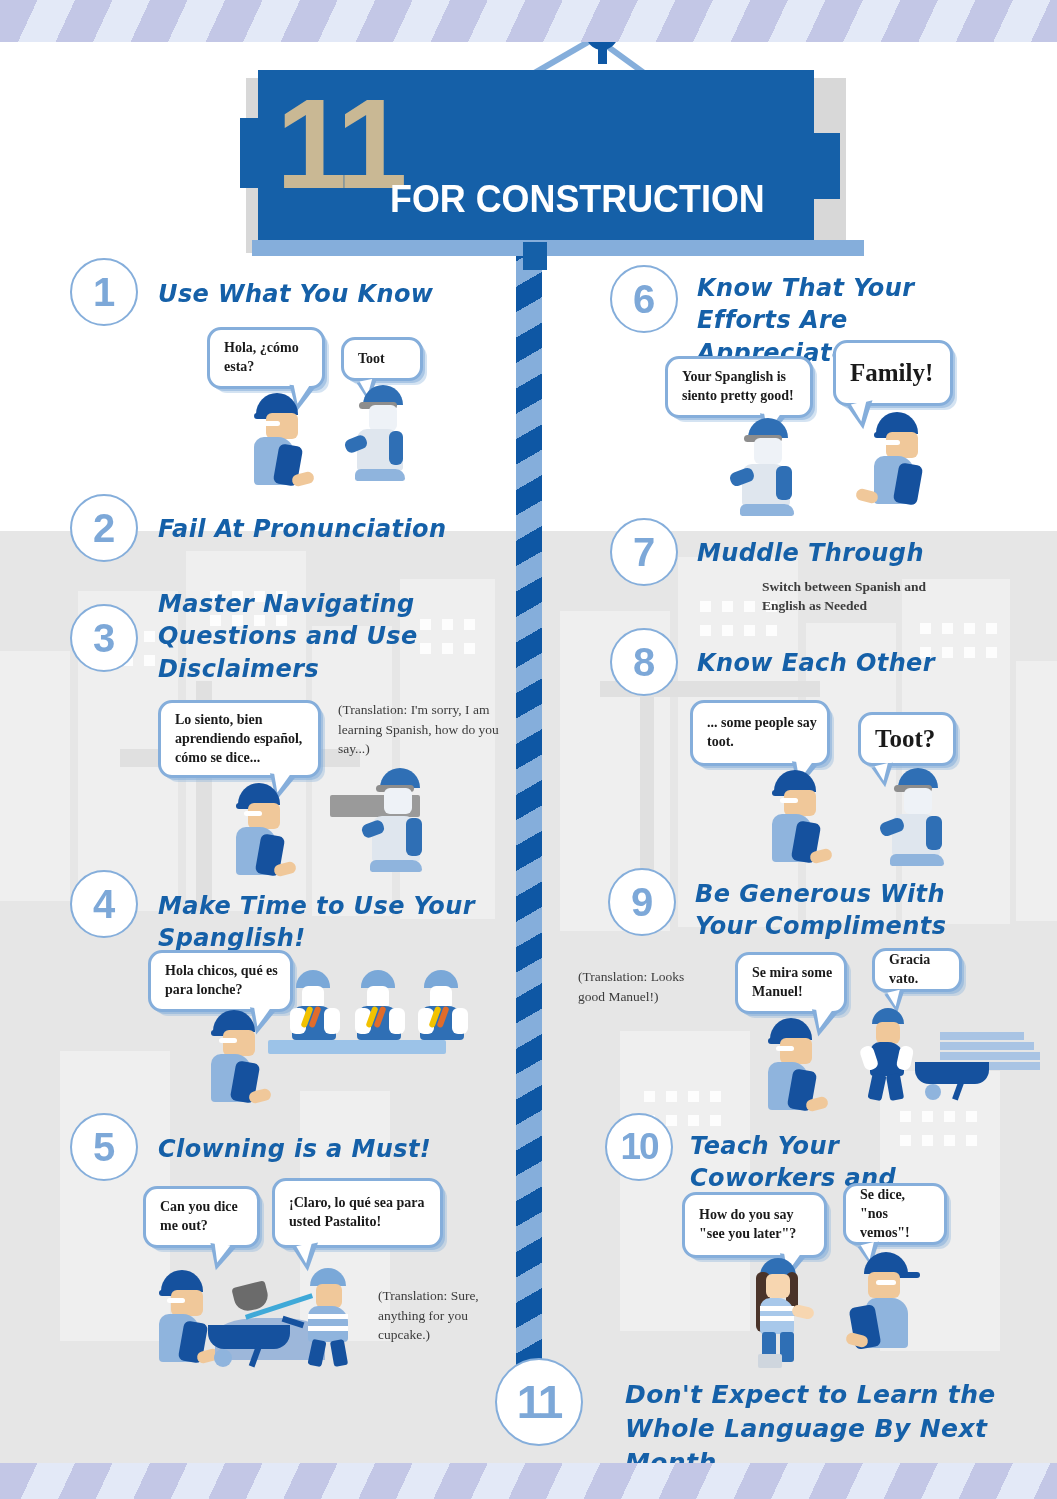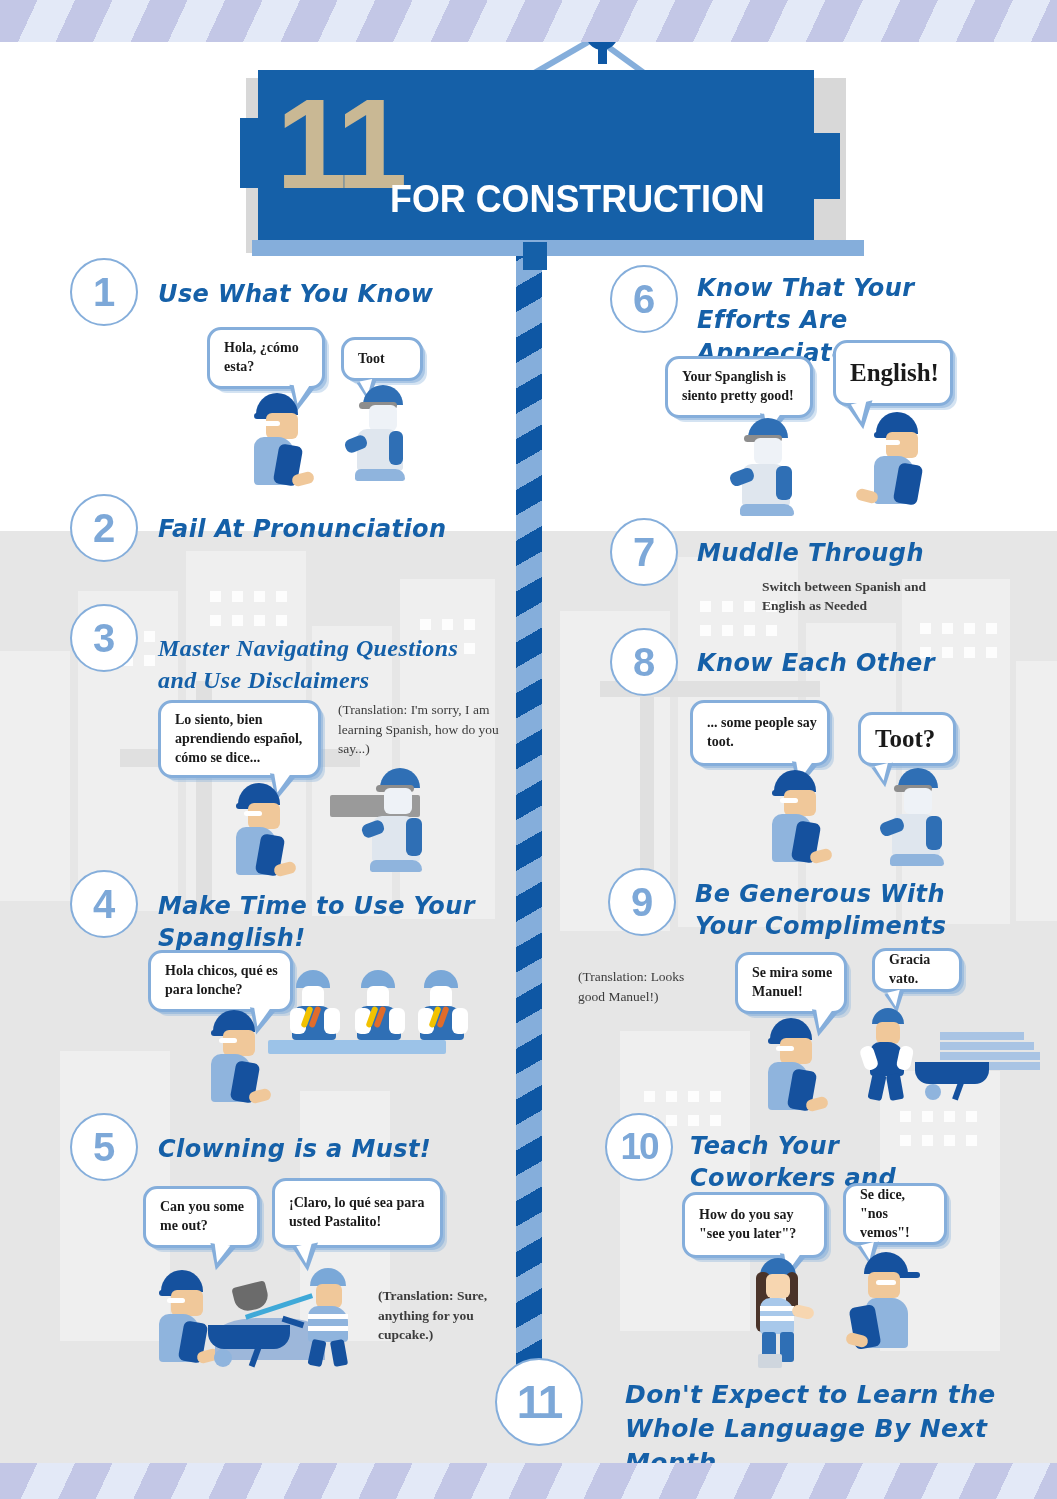--- a/index.html
+++ b/index.html
@@ -276,21 +276,21 @@
   </div>
 </div>
 
 <div class="item">
   <div class="numcircle" style="left:70px;top:494px;">2</div>
   <div class="itemtitle" style="left:158px;top:513px;width:340px;">Fail At Pronunciation</div>
 </div>
 
 <div class="item">
   <div class="numcircle" style="left:70px;top:604px;">3</div>
-  <div class="itemtitle" style="left:158px;top:632px;width:330px;font-family:Liberation Serif, serif;">Master Navigating Questions and Use Disclaimers</div>
+  <div class="itemtitle" style="left:158px;top:588px;width:330px;">Master Navigating Questions and Use Disclaimers</div>
 
   <div class="bubble" style="left:158px;top:700px;width:163px;height:78px;">
     <div class="btxt">Lo siento, bien aprendiendo español, cómo se dice...</div>
   </div>
   <div class="tail" style="left:268px;top:775px;transform:rotate(8deg);"></div>
 
   <div class="translation" style="left:338px;top:700px;width:172px;">(Translation: I'm sorry, I am learning Spanish, how do you say...)</div>
 
   <div class="fig" style="left:230px;top:783px;width:70px;height:92px;">
     <div class="helmet" style="left:8px;top:0px;width:42px;height:22px;background:#15519e;"></div>
@@ -361,30 +361,30 @@
     <div class="leg" style="left:14px;top:36px;width:6px;height:22px;background:#f2c200;transform:rotate(20deg);"></div>
     <div class="leg" style="left:22px;top:36px;width:6px;height:22px;background:#e06c2b;transform:rotate(20deg);"></div>
   </div>
 </div>
 
 <div class="item">
   <div class="numcircle" style="left:70px;top:1113px;">5</div>
   <div class="itemtitle" style="left:158px;top:1133px;width:340px;">Clowning is a Must!</div>
 
   <div class="bubble" style="left:143px;top:1186px;width:117px;height:62px;">
-    <div class="btxt">Can you some me out?</div>
+    <div class="btxt">Can you dice me out?</div>
   </div>
   <div class="tail" style="left:208px;top:1245px;transform:rotate(10deg);"></div>
 
   <div class="bubble" style="left:272px;top:1178px;width:171px;height:70px;">
     <div class="btxt">¡Claro, lo qué sea para usted Pastalito!</div>
   </div>
   <div class="tail" style="left:295px;top:1245px;transform:rotate(-12deg);"></div>
 
-  <div class="translation" style="left:378px;top:1286px;width:145px;font-weight:bold;">(Translation: Sure, anything for you cupcake.)</div>
+  <div class="translation" style="left:378px;top:1286px;width:145px;">(Translation: Sure, anything for you cupcake.)</div>
 
   <div class="fig" style="left:153px;top:1270px;width:70px;height:92px;">
     <div class="helmet" style="left:8px;top:0px;width:42px;height:22px;background:#15519e;"></div>
     <div class="brim" style="left:6px;top:20px;width:30px;height:6px;background:#15519e;"></div>
     <div class="head" style="left:18px;top:20px;width:32px;height:26px;background:#f0c89a;"></div>
     <div class="brim" style="left:14px;top:28px;width:18px;height:5px;background:#fff;"></div>
     <div class="body" style="left:6px;top:44px;width:40px;height:48px;background:#8fb4dd;"></div>
     <div class="arm" style="left:28px;top:52px;width:24px;height:40px;background:#15519e;transform:rotate(10deg);"></div>
     <div class="arm" style="left:44px;top:80px;width:22px;height:12px;background:#f0c89a;transform:rotate(-14deg);"></div>
   </div>
@@ -412,21 +412,21 @@
 <div class="item">
   <div class="numcircle" style="left:610px;top:265px;">6</div>
   <div class="itemtitle" style="left:697px;top:272px;width:275px;">Know That Your Efforts Are Appreciated</div>
 
   <div class="bubble" style="left:665px;top:356px;width:148px;height:62px;">
     <div class="btxt">Your Spanglish is siento pretty good!</div>
   </div>
   <div class="tail" style="left:758px;top:415px;transform:rotate(8deg);"></div>
 
   <div class="bubble" style="left:833px;top:340px;width:120px;height:66px;">
-    <div class="btxt big">English!</div>
+    <div class="btxt big">Family!</div>
   </div>
   <div class="tail" style="left:850px;top:403px;transform:rotate(-14deg);"></div>
 
   <div class="fig" style="left:730px;top:418px;width:76px;height:100px;">
     <div class="helmet" style="left:18px;top:0px;width:40px;height:20px;background:#2f6fb5;"></div>
     <div class="brim" style="left:14px;top:17px;width:38px;height:7px;background:#8d8d8d;border-radius:4px;"></div>
     <div class="head" style="left:24px;top:20px;width:28px;height:26px;background:#eef2f7;"></div>
     <div class="body" style="left:12px;top:46px;width:48px;height:42px;background:#dfe6ee;"></div>
     <div class="arm" style="left:46px;top:48px;width:16px;height:34px;background:#2f6fb5;"></div>
     <div class="arm" style="left:0px;top:52px;width:24px;height:14px;background:#2f6fb5;transform:rotate(-20deg);"></div>

